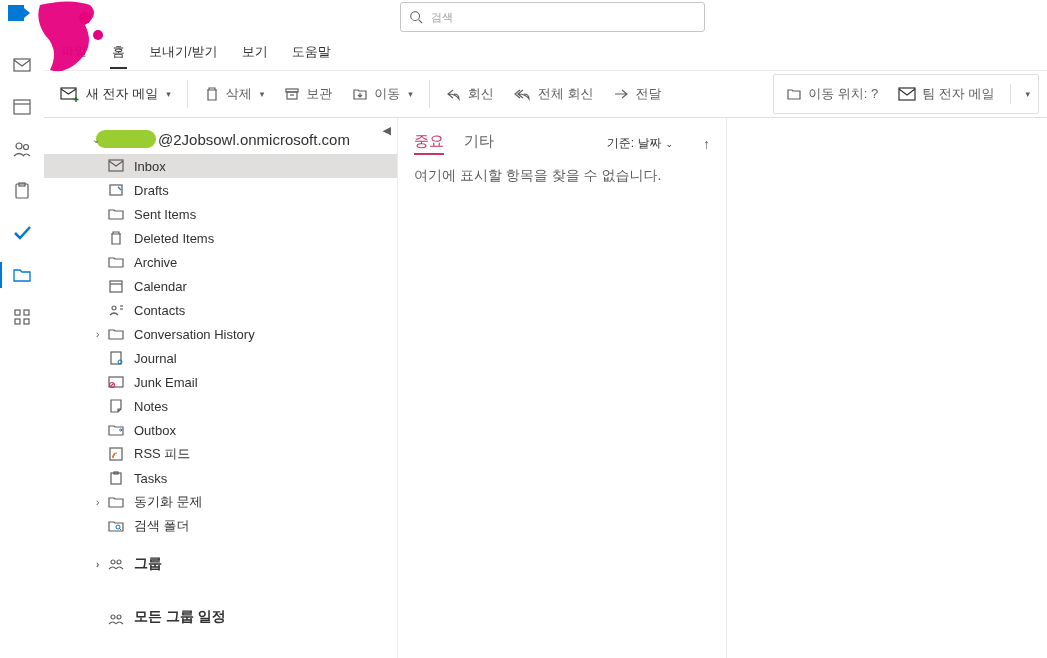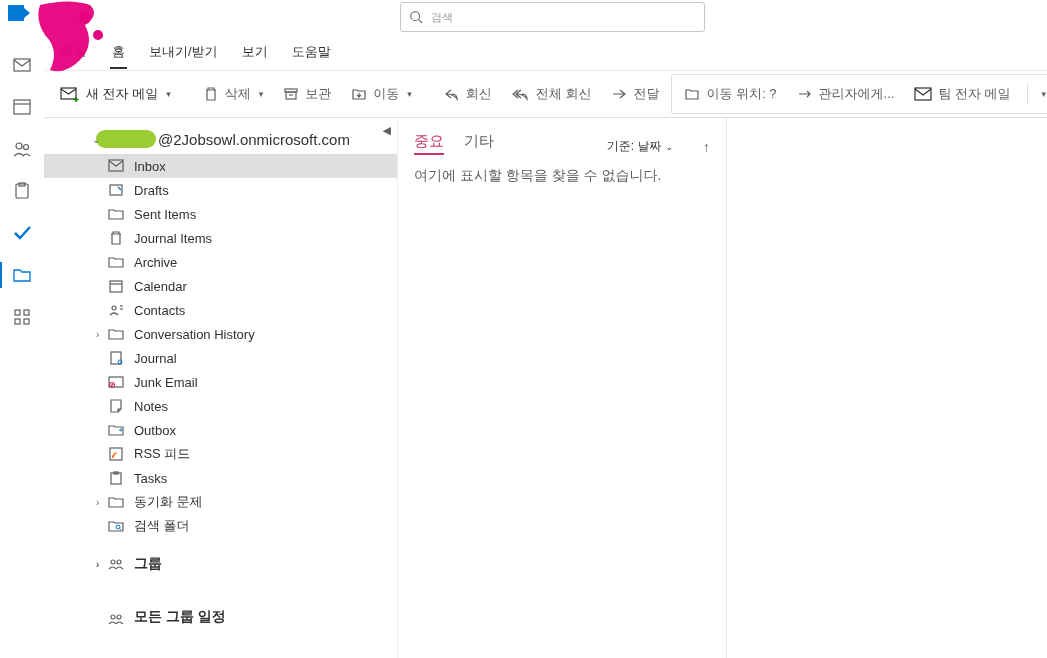--- a/index.html
+++ b/index.html
@@ -53,21 +53,21 @@
 .folder { display: flex; align-items: center; height: 24px; padding-left: 64px; gap: 10px; cursor: pointer; font-size: 13px; position: relative; }
 .folder.selected { background: #e1dfdd; font-weight: 400; }
 .folder svg { flex: none; }
 .folder .ex { position: absolute; left: 52px; font-size: 10px; color: #605e5c; }
 .group-row { display: flex; align-items: center; height: 28px; padding-left: 64px; gap: 10px; cursor: pointer; font-size: 14px; font-weight: 600; position: relative; margin-top: 12px; }
 .group-row .ex { position: absolute; left: 52px; font-size: 10px; color: #605e5c; }
 .allgroup-row { display: flex; align-items: flex-end; height: 28px; padding-left: 64px; gap: 10px; font-size: 14px; font-weight: 600; margin-top: 20px; }
 
 
 .msglist { flex: 1; border-right: 1px solid #edebe9; padding: 14px 16px; min-width: 280px; }
-.pivot { display: flex; align-items: flex-end; gap: 20px; }
+.pivot { display: flex; align-items: center; gap: 20px; }
 .pivot .piv { font-size: 15px; cursor: pointer; color: #605e5c; position: relative; padding-bottom: 4px; }
 .pivot .piv.act { color: #c8356b; }
 .pivot .piv.act::after { content: ""; position: absolute; left: 0; right: 0; bottom: 0; height: 2px; background: #c8356b; }
 .pivot .sort { margin-left: auto; font-size: 12px; color: #323130; display: flex; align-items: center; gap: 4px; cursor: pointer; }
 .pivot .arrow-up { font-size: 14px; color: #605e5c; cursor: pointer; margin-left: 10px; }
 .empty-msg { margin-top: 12px; font-size: 14px; color: #605e5c; }
 
 
 .reading { flex: 1; min-width: 320px; }
 
@@ -208,26 +208,20 @@
     <span>전달</span>
   </div>
   <div class="ribbon-right">
     <div class="rbtn">
       <svg width="16" height="16" viewBox="0 0 16 16">
           <path d="M2 4 L6 4 L7 5 L14 5 L14 13 L2 13 Z" class="icon-stroke"></path>
         </svg>
       <span>이동 위치: ?</span>
     </div>
     <div class="rbtn">
-      <svg width="16" height="16" viewBox="0 0 16 16">
-          <path d="M2 8 L13 8 M10 5 L13 8 L10 11" class="icon-stroke"></path>
-        </svg>
-      <span>관리자에게...</span>
-    </div>
-    <div class="rbtn">
       <svg width="18" height="14" viewBox="0 0 18 14">
           <rect x="1" y="1" width="16" height="12" stroke="#323130" stroke-width="1.2" fill="none"></rect>
           <path d="M1 2 L9 8 L17 2" stroke="#323130" stroke-width="1.2" fill="none"></path>
         </svg>
       <span>팀 전자 메일</span>
     </div>
     <div class="rsep" style="height:20px"></div>
     <span class="chev" style="padding:0 4px">▾</span>
   </div>
 </div>
@@ -259,21 +253,21 @@
     <div class="folder">
       <svg width="16" height="14" viewBox="0 0 16 14">
           <path d="M1 3 L6 3 L7 4 L15 4 L15 12 L1 12 Z" class="icon-stroke"></path>
         </svg>
       <span>Sent Items</span>
     </div>
     <div class="folder">
       <svg width="16" height="14" viewBox="0 0 16 14">
           <path d="M3 3 L13 3 M5 3 L5 1 L11 1 L11 3 M4 3 L4 13 L12 13 L12 3" class="icon-stroke"></path>
         </svg>
-      <span>Journal Items</span>
+      <span>Deleted Items</span>
     </div>
     <div class="folder">
       <svg width="16" height="14" viewBox="0 0 16 14">
           <path d="M1 3 L6 3 L7 4 L15 4 L15 12 L1 12 Z" class="icon-stroke"></path>
         </svg>
       <span>Archive</span>
     </div>
     <div class="folder">
       <svg width="16" height="14" viewBox="0 0 16 14">
           <rect x="2" y="2" width="12" height="11" class="icon-stroke"></rect>

